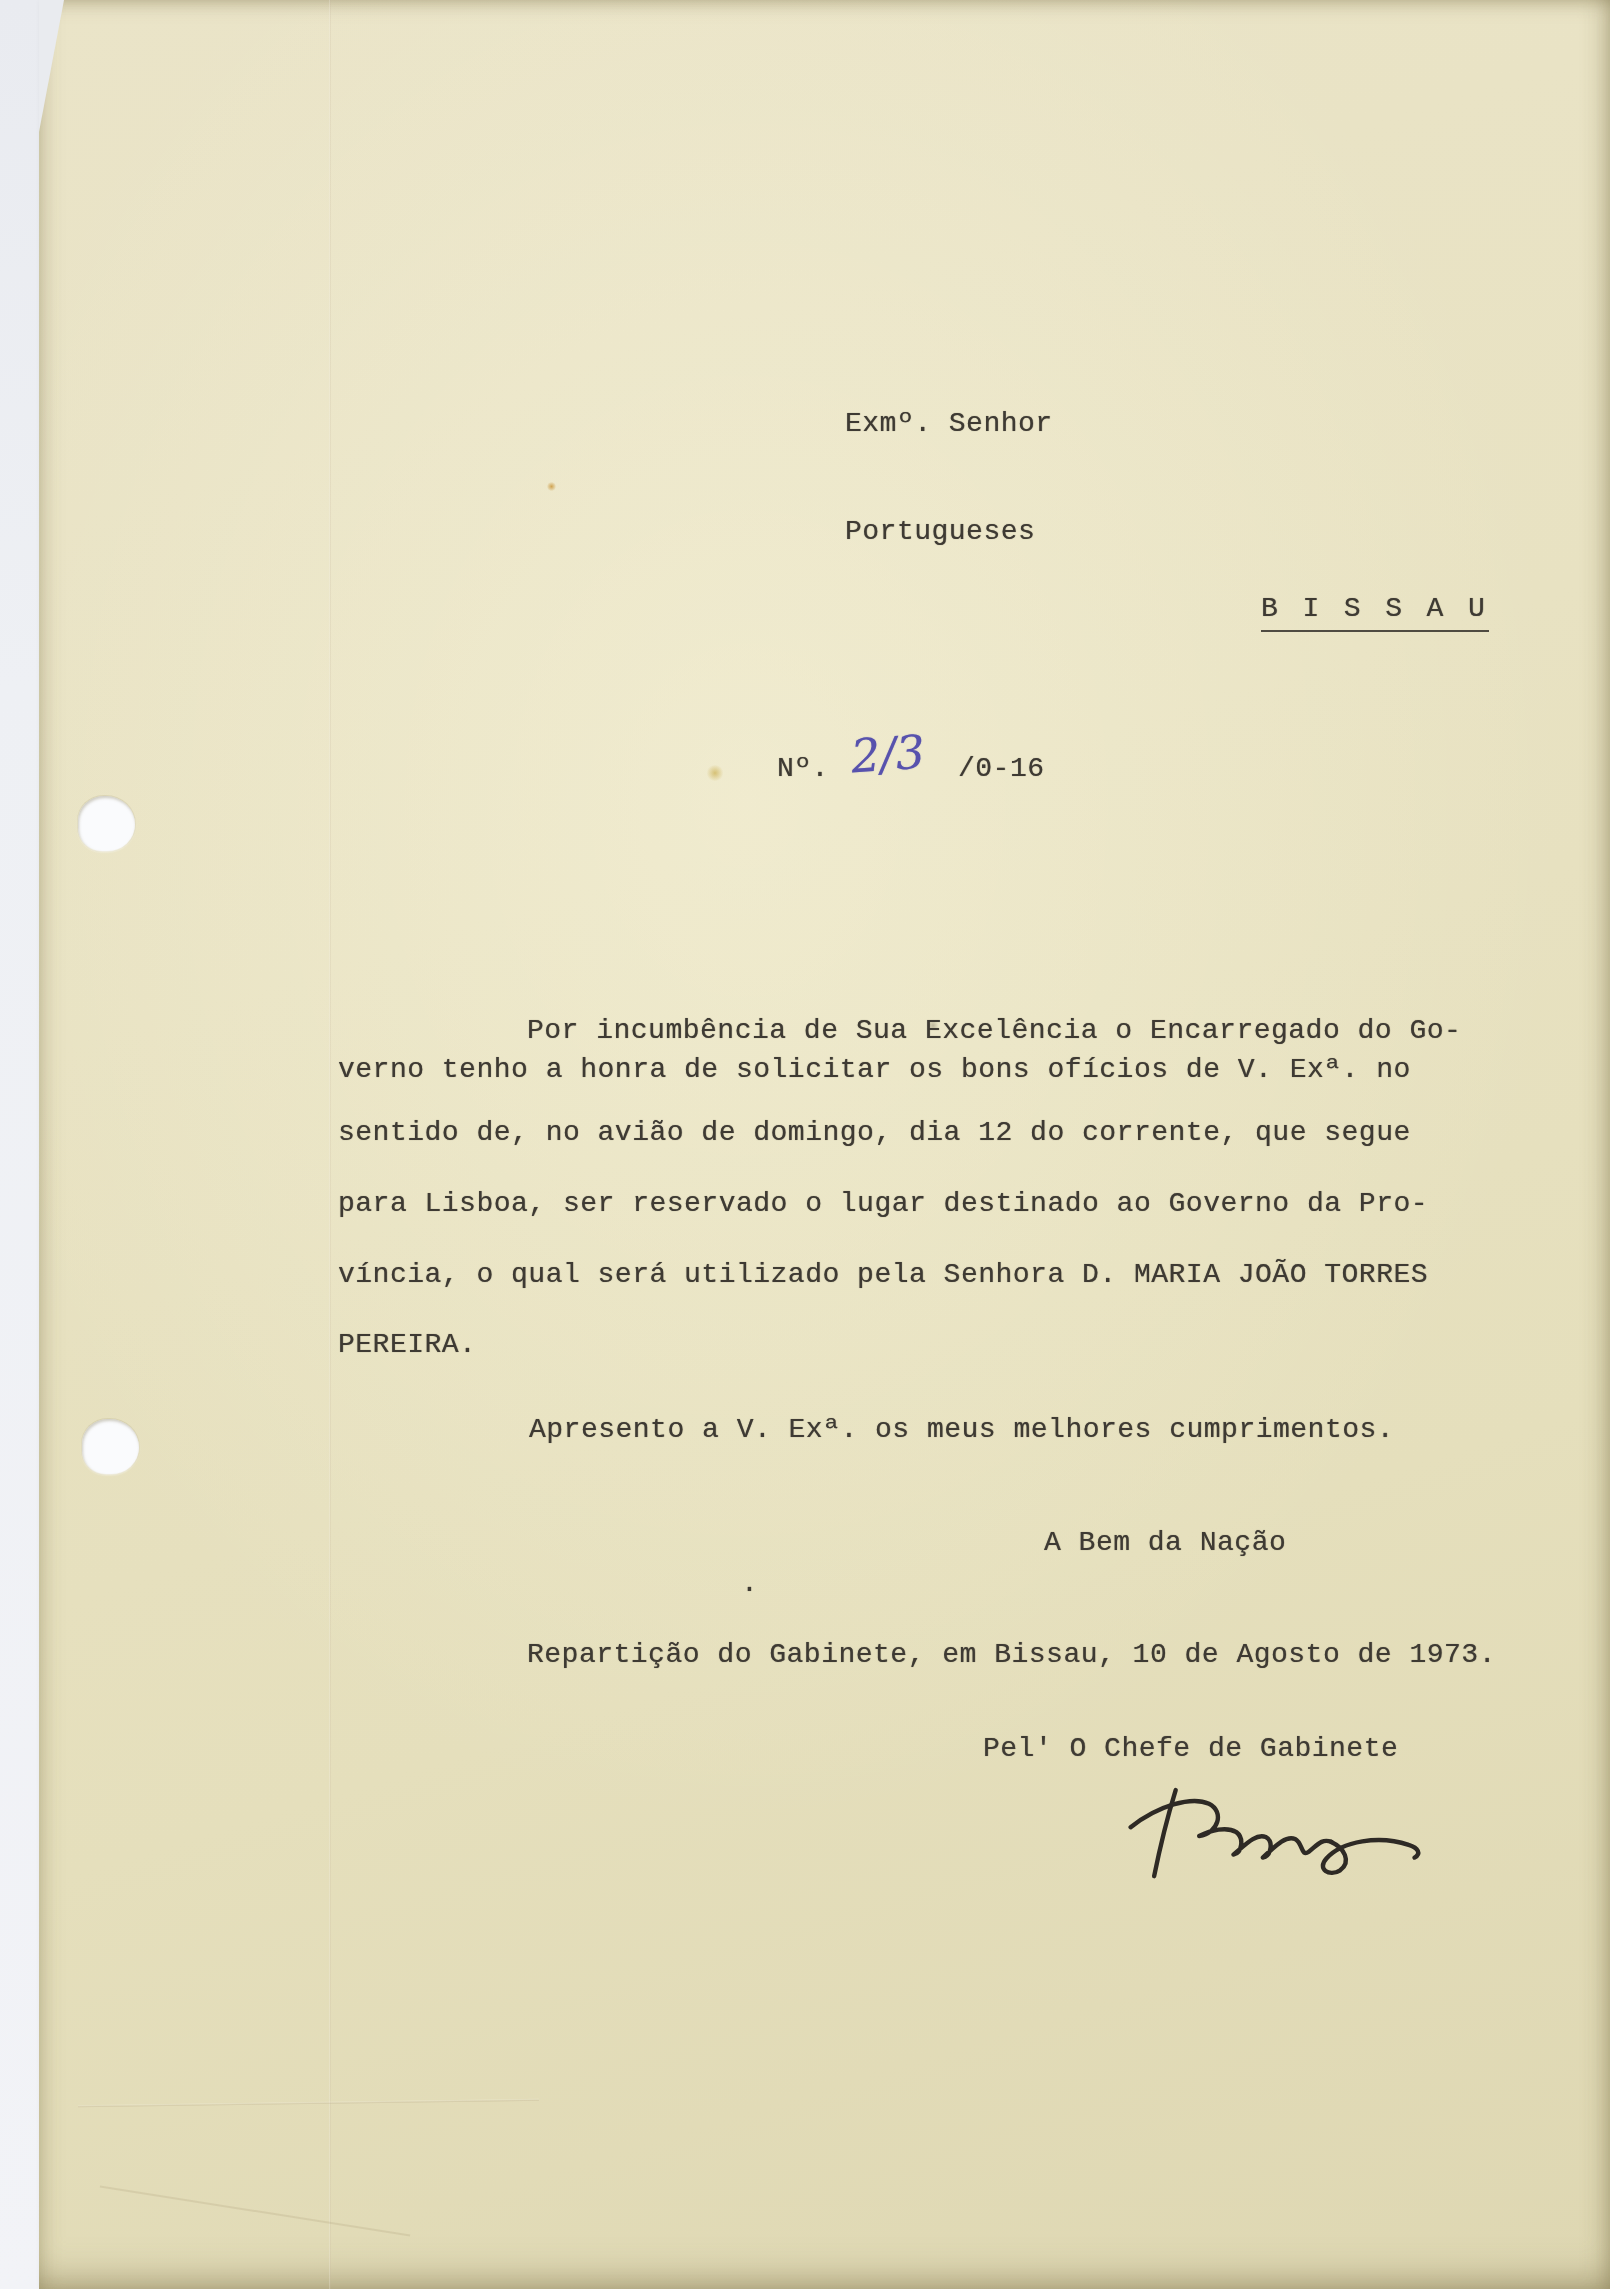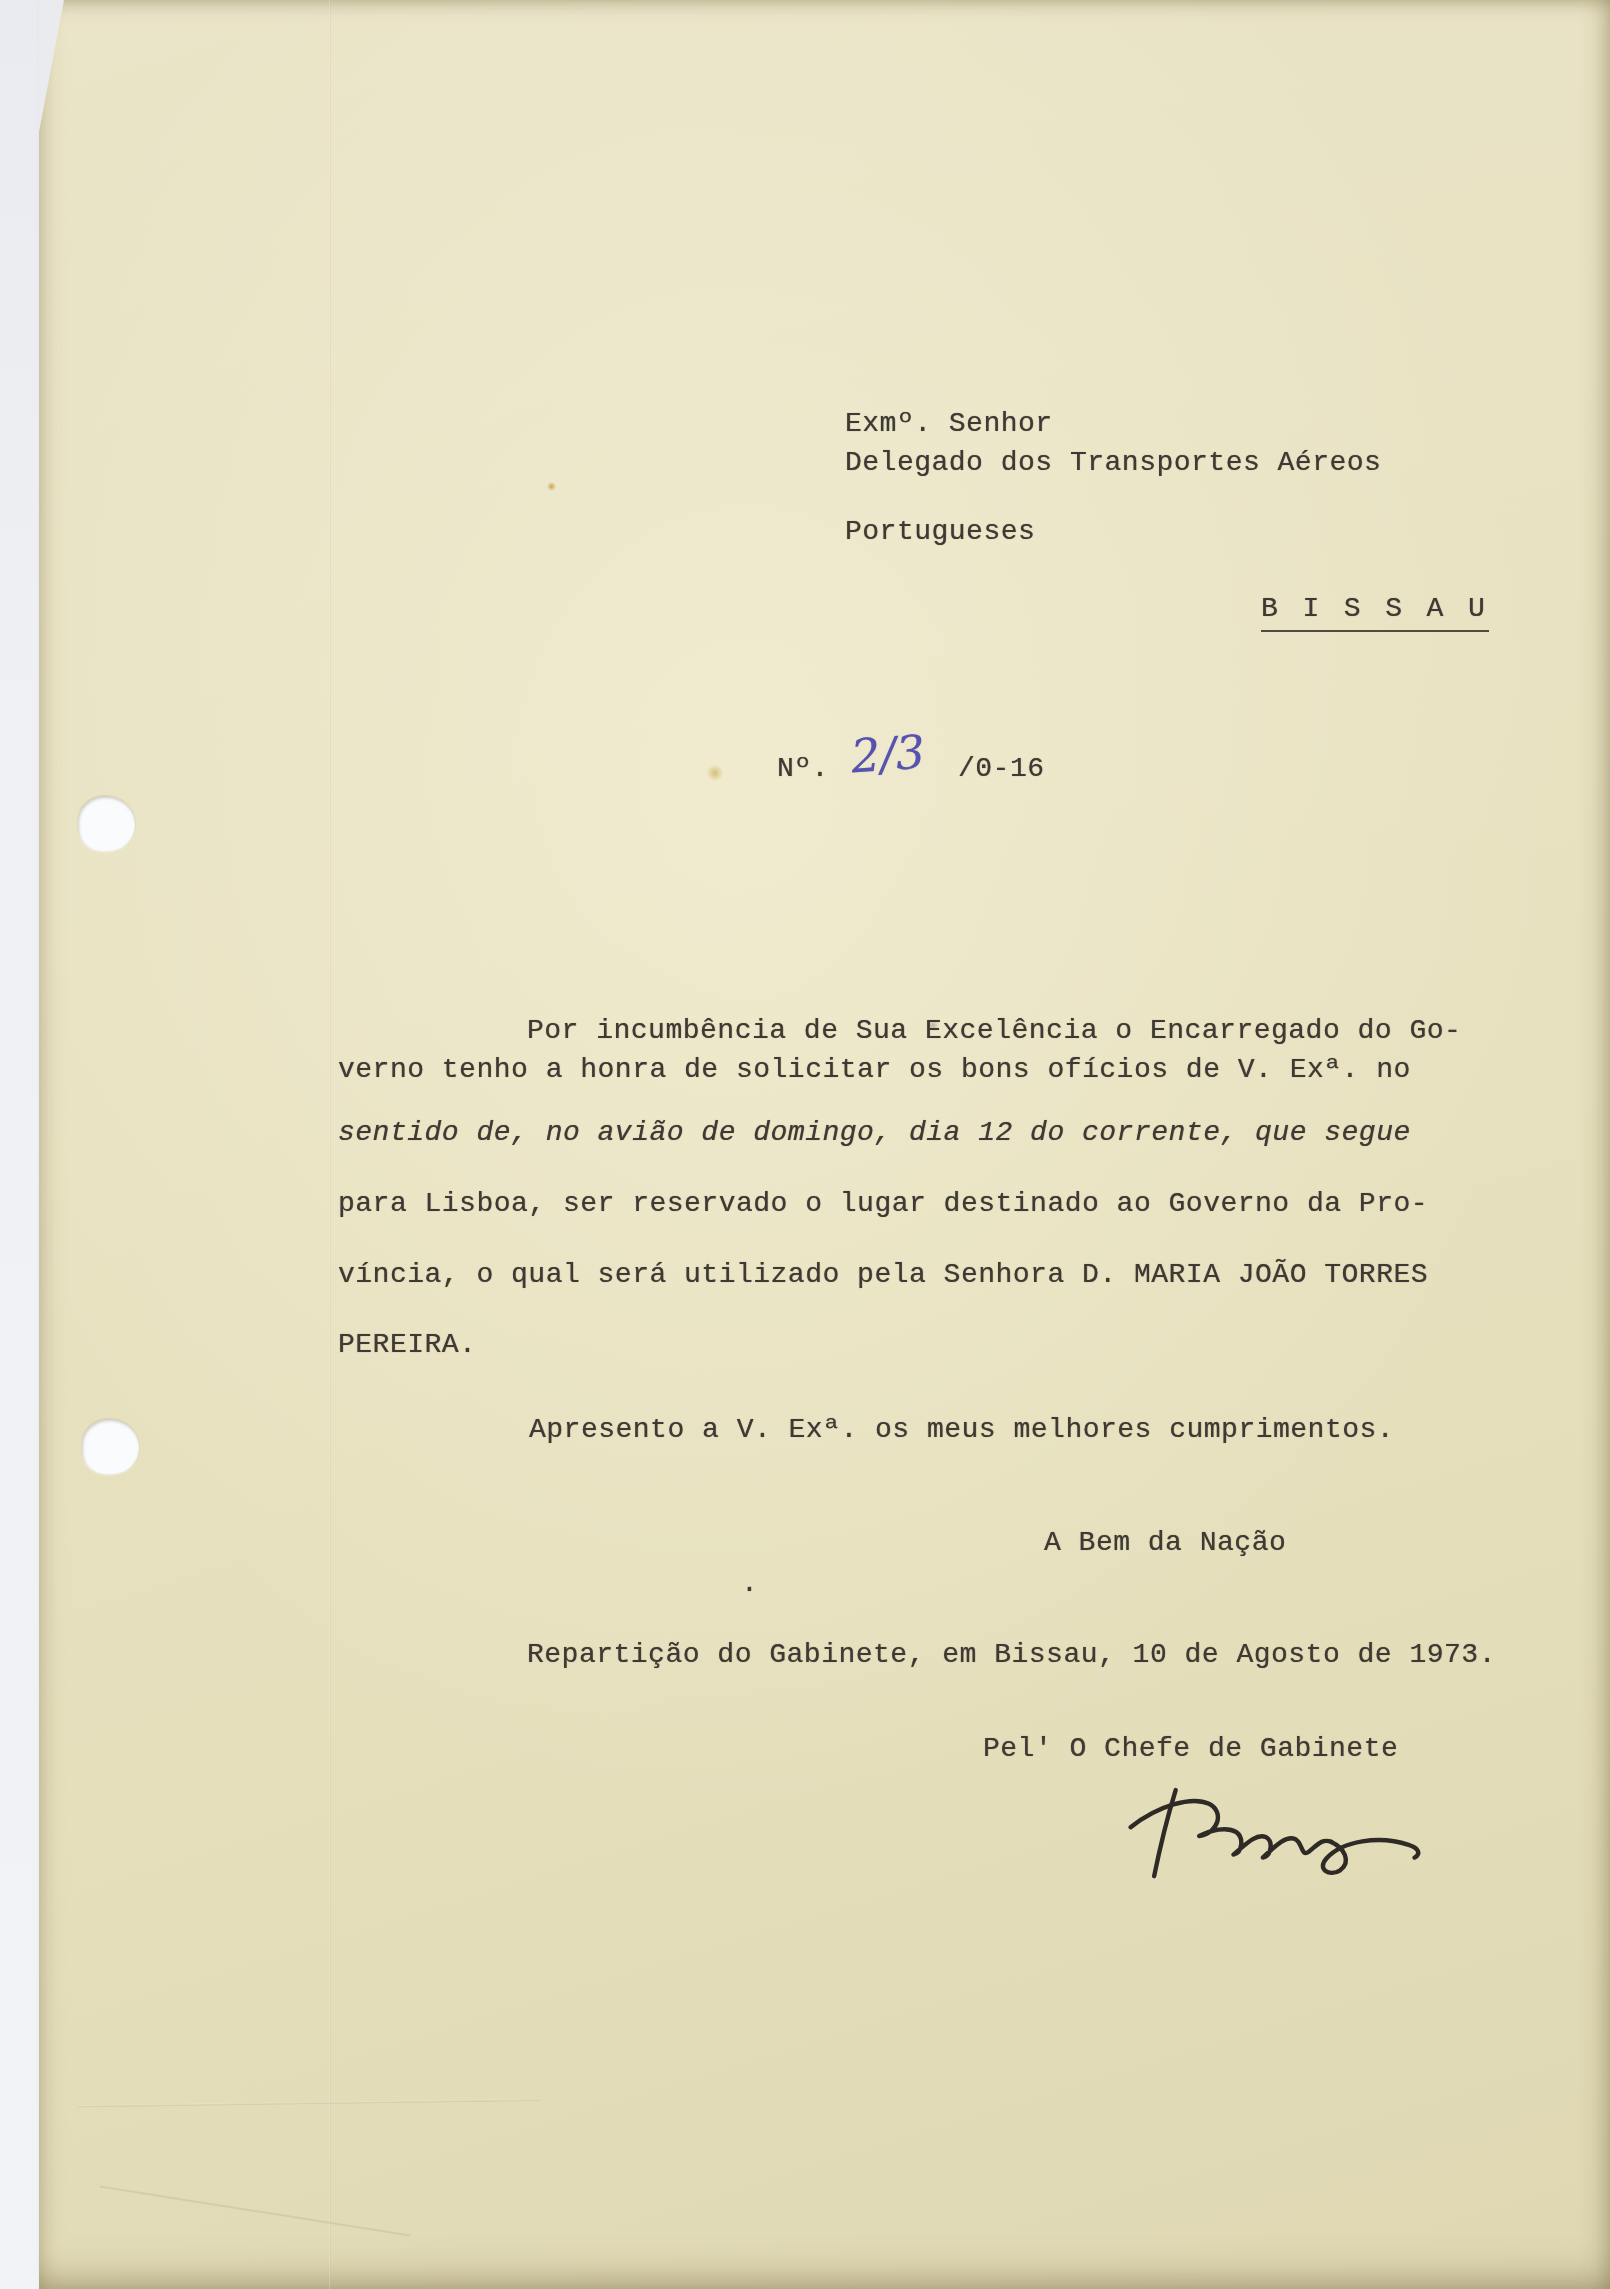--- a/index.html
+++ b/index.html
@@ -139,31 +139,30 @@
     <div class="stain stain-1"></div>
     <div class="stain stain-2"></div>
     <div class="stain stain-3"></div>
 
     <div class="crease crease-vertical"></div>
     <div class="crease crease-bottom-h"></div>
     <div class="crease crease-bottom-d"></div>
   </div>
 
   <div class="typed" style="left:845px; top:378px;margin-top:30px;">Exmº. Senhor</div>
-  <div class="typed" style="left:845px; top:447px;">Delegado dos Transportes Aéreos</div>
   <div class="typed" style="left:845px; top:516px;">Portugueses</div>
   <div class="typed city" style="left:1261px; top:593px;">B I S S A U</div>
 
   <div class="typed" style="left:777px; top:753px;">Nº.</div>
   <div class="handwritten-ref" style="left:851px; top:727px;">2/3</div>
   <div class="typed" style="left:958px; top:753px;">/0-16</div>
 
   <div class="typed" style="left:527px; top:976px;margin-top:39px;">Por incumbência de Sua Excelência o Encarregado do Go-</div>
   <div class="typed" style="left:338px; top:1054px;">verno tenho a honra de solicitar os bons ofícios de V. Exª. no</div>
-  <div class="typed" style="left:338px; top:1117px;font-style:italic;">sentido de, no avião de domingo, dia 12 do corrente, que segue</div>
+  <div class="typed" style="left:338px; top:1117px;">sentido de, no avião de domingo, dia 12 do corrente, que segue</div>
   <div class="typed" style="left:338px; top:1188px;">para Lisboa, ser reservado o lugar destinado ao Governo da Pro-</div>
   <div class="typed" style="left:338px; top:1259px;">víncia, o qual será utilizado pela Senhora D. MARIA JOÃO TORRES</div>
   <div class="typed" style="left:338px; top:1329px;">PEREIRA.</div>
 
   <div class="typed" style="left:529px; top:1414px;">Apresento a V. Exª. os meus melhores cumprimentos.</div>
 
   <div class="typed" style="left:1044px; top:1527px;">A Bem da Nação</div>
   <div class="typed" style="left:741px; top:1568px;">.</div>
   <div class="typed" style="left:527px; top:1639px;">Repartição do Gabinete, em Bissau, 10 de Agosto de 1973.</div>
   <div class="typed" style="left:983px; top:1733px;">Pel' O Chefe de Gabinete</div>

